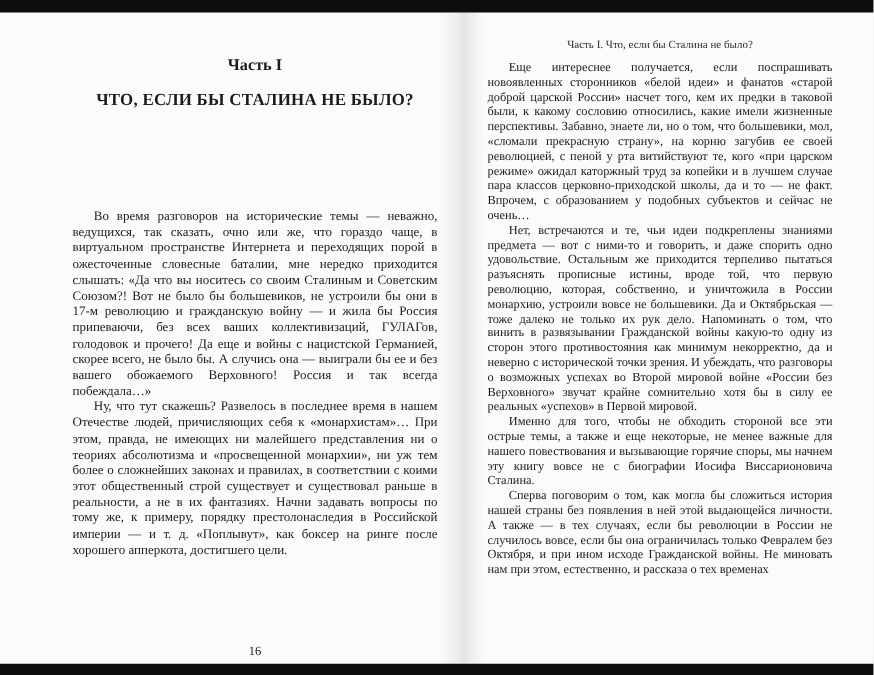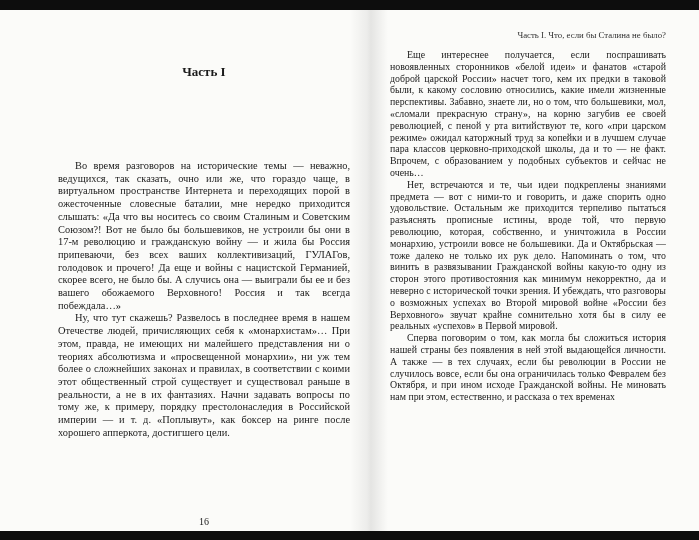--- a/index.html
+++ b/index.html
@@ -35,35 +35,35 @@
     }
     .page {
       position: absolute;
       top: 10px;
       bottom: 9px;
     }
     .page.left  { left: 58px;  width: 292px; }
     .page.right { left: 390px; width: 276px; }
 
     .part-heading {
-      margin-top: 54px;
+      margin-top: 34px;
       text-align: center;
       font-weight: bold;
       font-size: 13px;
     }
     .chapter-title {
       margin-top: 12px;
       text-align: center;
       font-weight: bold;
       font-size: 13.5px;
       letter-spacing: 0.2px;
     }
     .running-header {
       margin-top: 20px;
-      text-align: right;
+      text-align: center;
       font-size: 8.8px;
       color: #2e2e2e;
     }
 
     .body p {
       margin: 0;
       text-align: justify;
       text-indent: 17px;
       hyphens: auto;
       -webkit-hyphens: auto;
@@ -96,31 +96,33 @@
 <body>
 
 <div class="scan">
 
   <div class="bar top"></div>
 
   <div class="gutter"></div>
 
   <div class="page left">
     <div class="part-heading">Часть I</div>
+    <div class="chapter-title">ЧТО, ЕСЛИ БЫ СТАЛИНА НЕ БЫЛО?</div>
     <div class="body">
       <p>Во время разговоров на исторические темы — неважно, ведущихся, так сказать, очно или же, что гораздо чаще, в виртуальном пространстве Интернета и переходящих порой в ожесточенные словесные баталии, мне нередко приходится слышать: «Да что вы носитесь со своим Сталиным и Советским Союзом?! Вот не было бы большевиков, не устроили бы они в 17-м революцию и гражданскую войну — и жила бы Россия припеваючи, без всех ваших коллективизаций, ГУЛАГов, голодовок и прочего! Да еще и войны с нацистской Германией, скорее всего, не было бы. А случись она — выиграли бы ее и без вашего обожаемого Верховного! Россия и так всегда побеждала…»</p>
       <p>Ну, что тут скажешь? Развелось в последнее время в нашем Отечестве людей, причисляющих себя к «монархистам»… При этом, правда, не имеющих ни малейшего представления ни о теориях абсолютизма и «просвещенной монархии», ни уж тем более о сложнейших законах и правилах, в соответствии с коими этот общественный строй существует и существовал раньше в реальности, а не в их фантазиях. Начни задавать вопросы по тому же, к примеру, порядку престолонаследия в Российской империи — и т. д. «Поплывут», как боксер на ринге после хорошего апперкота, достигшего цели.</p>
     </div>
     <div class="page-number">16</div>
   </div>
 
   <div class="page right">
     <div class="running-header">Часть I. Что, если бы Сталина не было?</div>
     <div class="body">
       <p>Еще интереснее получается, если поспрашивать новоявленных сторонников «белой идеи» и фанатов «старой доброй царской России» насчет того, кем их предки в таковой были, к какому сословию относились, какие имели жизненные перспективы. Забавно, знаете ли, но о том, что большевики, мол, «сломали прекрасную страну», на корню загубив ее своей революцией, с пеной у рта витийствуют те, кого «при царском режиме» ожидал каторжный труд за копейки и в лучшем случае пара классов церковно-приходской школы, да и то — не факт. Впрочем, с образованием у подобных субъектов и сейчас не очень…</p>
       <p>Нет, встречаются и те, чьи идеи подкреплены знаниями предмета — вот с ними-то и говорить, и даже спорить одно удовольствие. Остальным же приходится терпеливо пытаться разъяснять прописные истины, вроде той, что первую революцию, которая, собственно, и уничтожила в России монархию, устроили вовсе не большевики. Да и Октябрьская — тоже далеко не только их рук дело. Напоминать о том, что винить в развязывании Гражданской войны какую-то одну из сторон этого противостояния как минимум некорректно, да и неверно с исторической точки зрения. И убеждать, что разговоры о возможных успехах во Второй мировой войне «России без Верховного» звучат крайне сомнительно хотя бы в силу ее реальных «успехов» в Первой мировой.</p>
+      <p>Именно для того, чтобы не обходить стороной все эти острые темы, а также и еще некоторые, не менее важные для нашего повествования и вызывающие горячие споры, мы начнем эту книгу вовсе не с биографии Иосифа Виссарионовича Сталина.</p>
       <p>Сперва поговорим о том, как могла бы сложиться история нашей страны без появления в ней этой выдающейся личности. А также — в тех случаях, если бы революции в России не случилось вовсе, если бы она ограничилась только Февралем без Октября, и при ином исходе Гражданской войны. Не миновать нам при этом, естественно, и рассказа о тех временах</p>
     </div>
   </div>
 
   <div class="bar bottom"></div>
 
 </div>
 
 </body></html>

